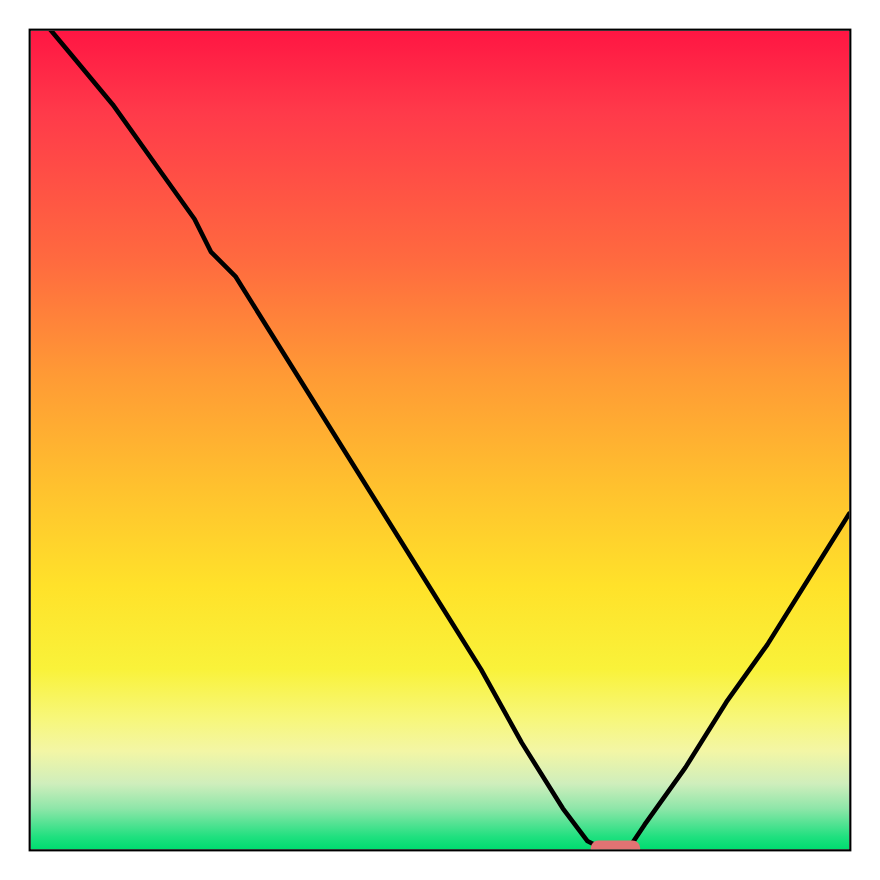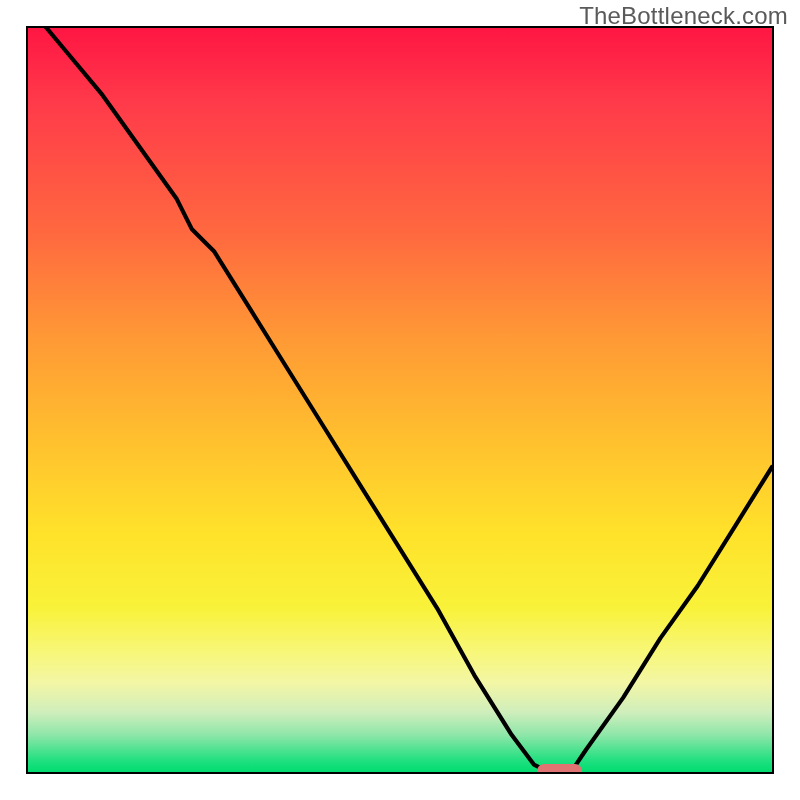--- a/index.html
+++ b/index.html
@@ -69,21 +69,20 @@
     height: 14px;
     border-radius: 7px;
     background: #e17373;
   }
 </style>
 </head>
 <body>
 
 <div class="stage">
 
-  <div class="watermark">TheBottleneck.com</div>
 
   <div class="plot-area">
     <div class="gradient"></div>
 
     <svg class="curve" viewBox="0 0 748 748" preserveAspectRatio="none">
       <path id="curve-path" fill="none" stroke="#000" stroke-width="4.2" stroke-linecap="round" stroke-linejoin="round" d="M0.0 -22.4 L37.4 22.4 L74.8 67.3 L112.2 119.7 L149.6 172.0 L164.6 202.0 L187.0 224.4 L224.4 284.2 L261.8 344.1 L299.2 403.9 L336.6 463.8 L374.0 523.6 L411.4 583.4 L448.8 650.8 L486.2 710.6 L508.6 740.5 L523.6 748.0 L546.0 748.0 L561.0 725.6 L598.4 673.2 L635.8 613.4 L673.2 561.0 L710.6 501.2 L748.0 441.3"></path>
     </svg>
 
     <div id="marker" class="marker" style="left: 508.64px; width: 44.88px; top: 736px;"></div>
   </div>

